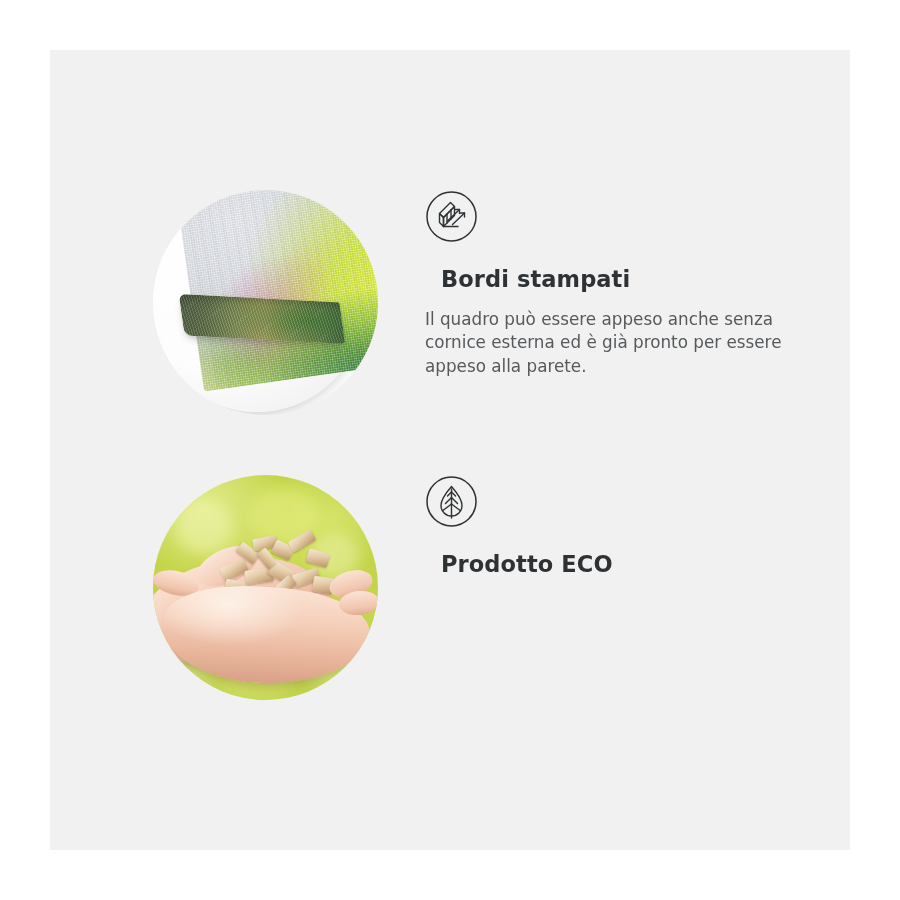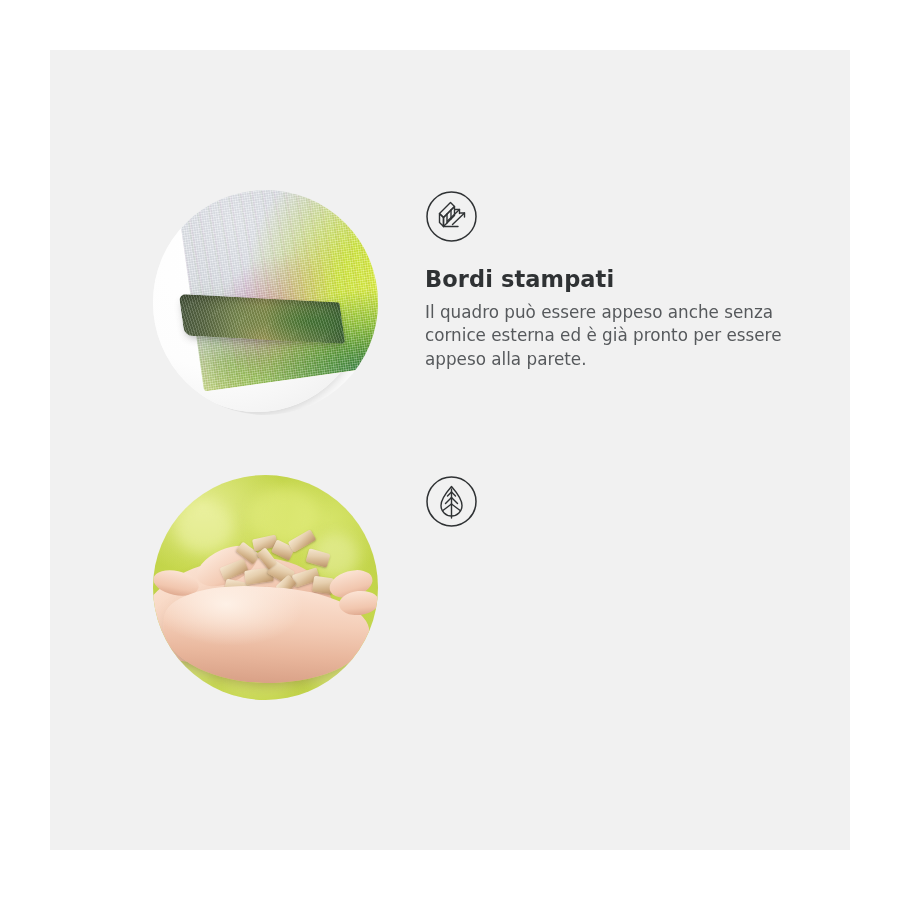--- a/index.html
+++ b/index.html
@@ -231,21 +231,21 @@
     width: 390px;
   }
 
   .icon-badge {
     width: 53px;
     height: 53px;
     display: block;
   }
 
   .feature-title {
-    margin: 0;
+    margin: 16px;
     padding: 0;
     color: #2f3234;
     font-size: 22.5px;
     font-weight: 600;
     letter-spacing: .1px;
     line-height: 1.1;
   }
   #feature-edges .feature-title { margin-top: 24px; }
   #feature-eco   .feature-title { margin-top: 24px; }
 
@@ -350,18 +350,19 @@
               <path d="M26.5 14 L26.5 43"></path>
               <path d="M26.5 22.5 L20.5 28.5"></path>
               <path d="M26.5 22.5 L32.5 28.5"></path>
               <path d="M26.5 29 L18.2 35.2"></path>
               <path d="M26.5 29 L34.8 35.2"></path>
               <path d="M26.5 17 L22.5 21"></path>
               <path d="M26.5 17 L30.5 21"></path>
             </g>
           </svg>
         </span>
+        <h2 class="feature-title">Prodotto ECO</h2>
       </div>
 
     </section>
 
   </div>
 </div>
 
 </body></html>

